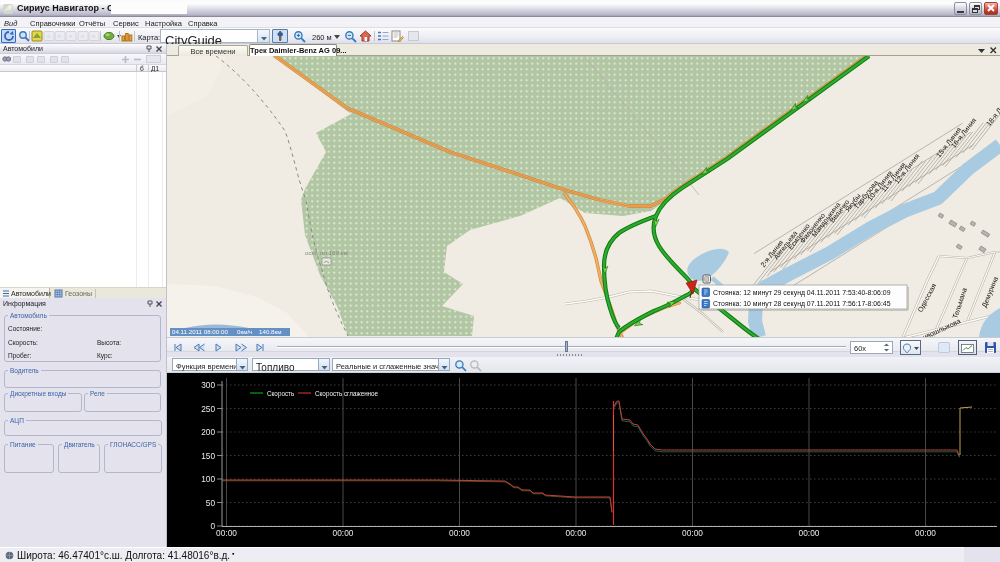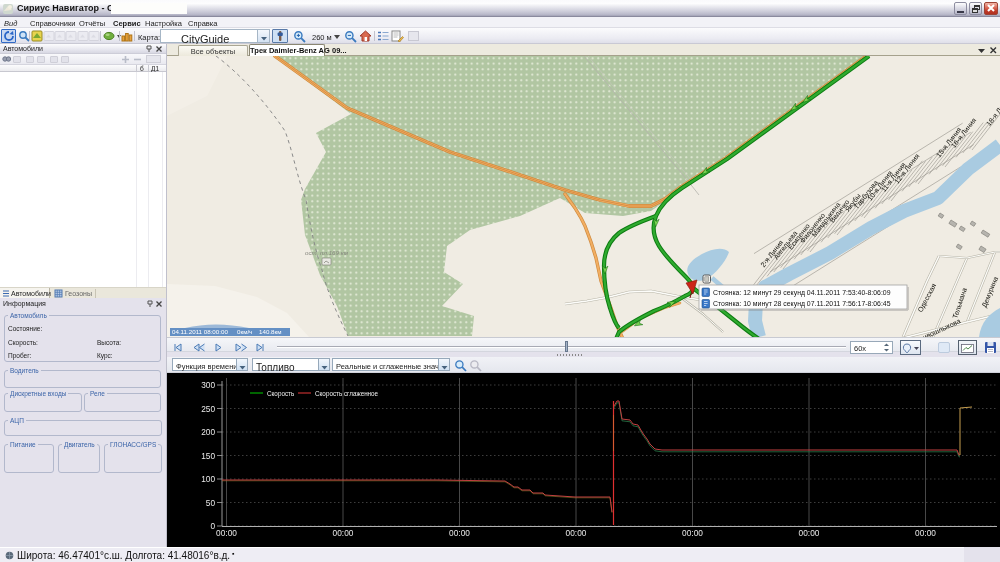--- a/index.html
+++ b/index.html
@@ -31,21 +31,21 @@
 <div class="abs" style="left:984px;top:2px;width:14px;height:13px;border:1px solid #9c4335;border-radius:2px;background:linear-gradient(#f0b5a8,#dd6d5c 40%,#c03a28 70%,#b03020);">
 <svg width="12" height="11" style="position:absolute;left:0;top:0">
       <path d="M3 2 L9 8 M9 2 L3 8" stroke="#fff" stroke-width="2"></path>
     </svg>
   </div>
 
 <div class="abs" id="menubar" style="left:0;top:17px;width:1000px;height:11px;background:#f2f2f7;border-bottom:1px solid #dddde5;">
 <span style="left:4px;font-style:italic;">Вид</span>
 <span style="left:30px;">Справочники</span>
 <span style="left:79px;">Отчёты</span>
-<span style="left:113px;font-weight:bold;">Сервис</span>
+<span style="left:113px;">Сервис</span>
 <span style="left:145px;text-align:right;">Настройка</span>
 <span style="left:188px;">Справка</span>
 </div>
 
 <div class="abs" style="left:0;top:28px;width:1000px;height:16px;background:linear-gradient(#fbfbfd,#ebebf2 70%,#dfdfe9);border-bottom:1px solid #c9c9d4;">
 <div class="abs" style="left:1px;top:1px;width:15px;height:14px;border:1px solid #316ac5;background:#c9d8f1;border-radius:1px;"></div>
 <svg class="abs" style="left:3px;top:2px" width="12" height="12">
       <path d="M6 2 A4 4 0 1 0 10 6" fill="none" stroke="#2a66c8" stroke-width="1.8"></path>
       <path d="M10 1 L10.5 5 L6.5 4 Z" fill="#2a66c8"></path>
     </svg>
@@ -86,21 +86,21 @@
     </svg>
 <div class="tsep" style="left:119px;"></div>
 <svg class="abs" style="left:121px;top:2px" width="12" height="12">
       <rect x="1" y="6" width="2.6" height="5" fill="#e8a23c" stroke="#b07414"></rect>
       <rect x="4.6" y="3.5" width="2.6" height="7.5" fill="#e8a23c" stroke="#b07414"></rect>
       <rect x="8.2" y="5" width="2.6" height="6" fill="#e8a23c" stroke="#b07414"></rect>
     </svg>
 <div class="tsep" style="left:134px;"></div>
 <div class="abs" style="left:138px;top:5px;font-size:7.5px;color:#222;">Карта:</div>
 <div class="abs" style="left:160px;top:1px;width:110px;height:14px;background:#fff;border:1px solid #a6b6c6;">
-      <span style="position:absolute;left:20px;top:3px;font-size:11px;color:#222;">CityGuide</span>
+      <span style="position:absolute;left:4px;top:3px;font-size:13px;color:#222;">CityGuide</span>
       <span style="position:absolute;right:0;top:0;width:12px;height:12px;background:linear-gradient(#f4f8fd,#d4e2f2);border-left:1px solid #a6b6c6;"><svg width="12" height="12">
           <path d="M3 5 L6 8.4 L9 5 Z" fill="#46627e"></path>
         </svg></span>
     </div>
 <div class="abs" style="left:272px;top:1px;width:16px;height:14px;border:1px solid #5a7aa8;background:#cfe0f4;border-radius:1px;">
       <svg width="14" height="12" style="position:absolute;left:0;top:0">
         <rect x="6" y="1" width="2.4" height="10" rx="1" fill="#7a5a48"></rect>
         <rect x="4.6" y="2.4" width="5.2" height="3.6" rx="1" fill="#335a9a"></rect>
       </svg>
     </div>
@@ -228,22 +228,22 @@
 <div class="gb" style="left:4px;top:444px;width:50px;height:29px;">
     <i>Питание</i>
   </div>
 <div class="gb" style="left:58px;top:444px;width:42px;height:29px;">
     <i>Двигатель</i>
   </div>
 <div class="gb" style="left:104px;top:444px;width:58px;height:29px;">
     <i>ГЛОНАСС/GPS</i>
   </div>
 <div class="abs" style="left:167px;top:44px;width:833px;height:12px;background:#edeadf;border-bottom:1px solid #a5a18c;"></div>
-<div class="abs" style="left:178px;top:45px;width:70px;height:11px;background:linear-gradient(#fbfaf5,#ece9dc);border:1px solid #aaa693;border-bottom:none;border-radius:2px 2px 0 0;font-size:7.5px;color:#333;text-align:center;line-height:11px;">Все объекты</div>
-<div class="abs" style="left:249px;top:44px;width:76px;height:12px;background:#fff;border:1px solid #8a8672;border-bottom:none;border-radius:2px 2px 0 0;font-size:7.5px;font-weight:bold;color:#111;text-align:center;line-height:12px;white-space:nowrap;">Трек Daimler-Benz AG  09...</div>
+<div class="abs" style="left:178px;top:45px;width:70px;height:11px;background:linear-gradient(#fbfaf5,#ece9dc);border:1px solid #aaa693;border-bottom:none;border-radius:2px 2px 0 0;font-size:7.5px;color:#333;text-align:center;line-height:11px;">Все времени</div>
+<div class="abs" style="left:249px;top:44px;width:88px;height:12px;background:#fff;border:1px solid #8a8672;border-bottom:none;border-radius:2px 2px 0 0;font-size:7.5px;font-weight:bold;color:#111;text-align:center;line-height:12px;white-space:nowrap;">Трек Daimler-Benz AG  09...</div>
 <svg class="abs" style="left:977px;top:47px" width="10" height="8">
     <path d="M1 2 L4.5 6 L8 2 Z" fill="#333"></path>
   </svg>
 <svg class="abs" style="left:989px;top:46px" width="9" height="9">
     <path d="M1.5 1.5 L7 7 M7 1.5 L1.5 7" stroke="#333" stroke-width="1.4"></path>
   </svg>
 <div class="abs" style="left:167px;top:56px;width:833px;height:281px;background:#f0ece3;overflow:hidden;">
     <svg width="833" height="281" style="position:absolute;left:0;top:0">
       <defs>
         <pattern id="forest" width="5.5" height="5.5" patternUnits="userSpaceOnUse">

